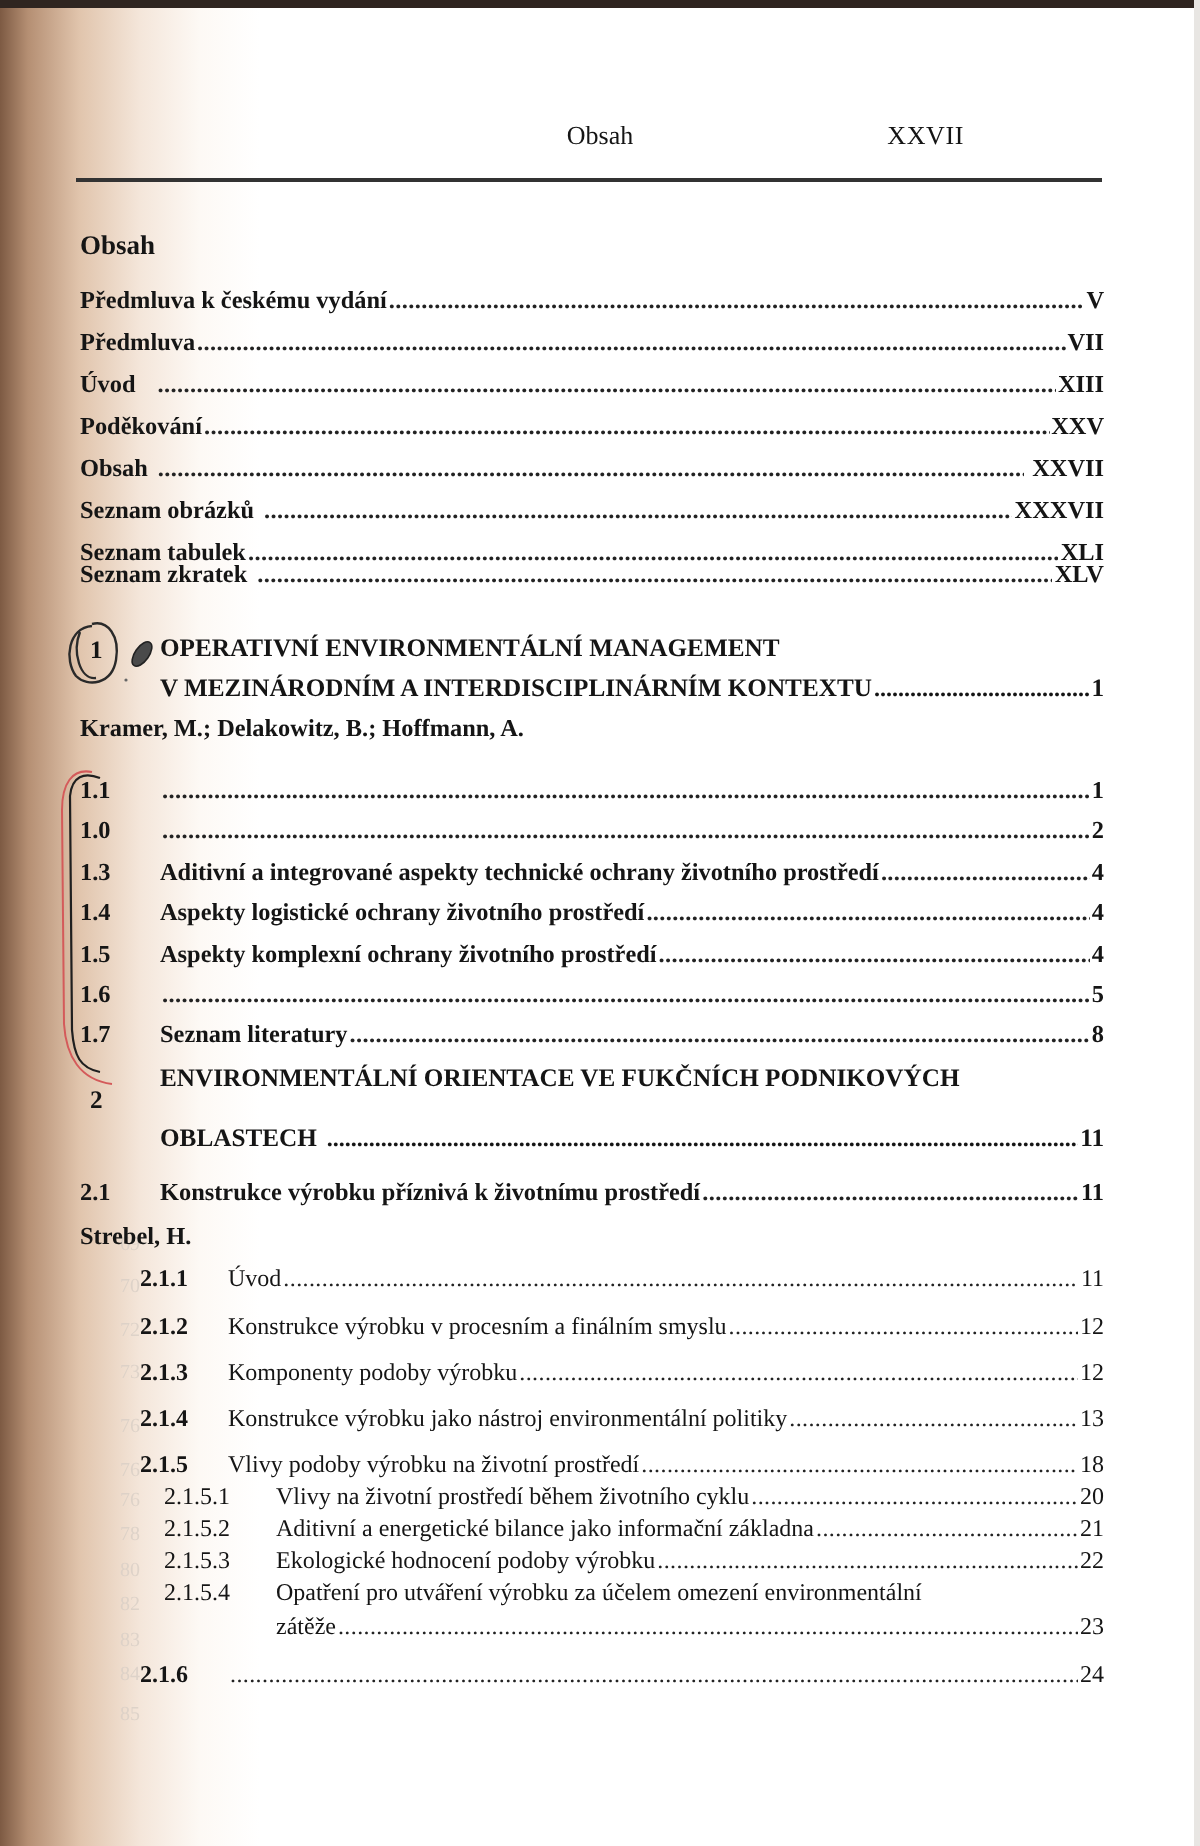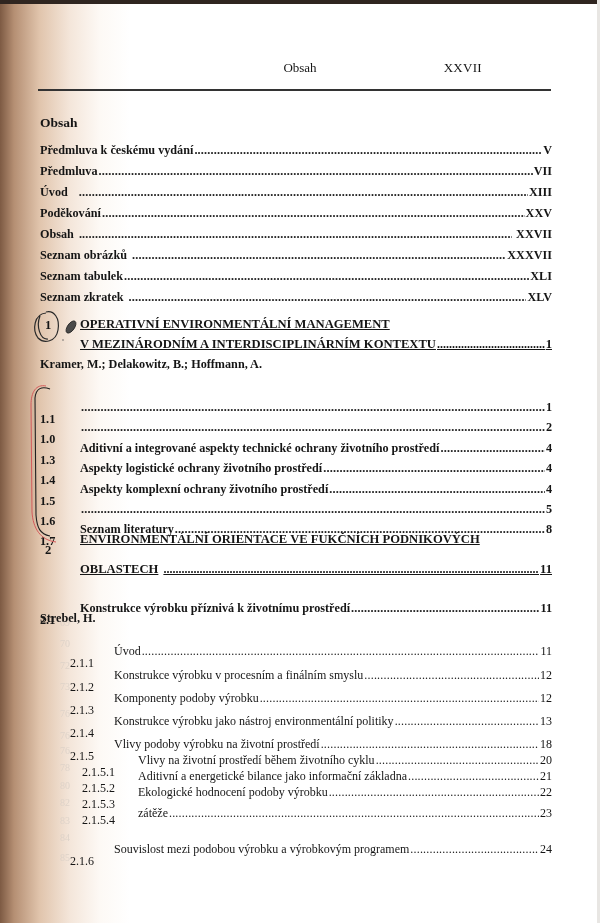--- a/index.html
+++ b/index.html
@@ -18,35 +18,35 @@
   .rightedge { position:absolute; right:0; top:0; width:3px; height:923px; background:#e8e6e3; }
 
   .header-title { position:absolute; top:60px; left:0; width:600px; text-align:center; font-size:13px; }
   .header-page { position:absolute; top:60px; right:118px; font-size:13px; letter-spacing:0.3px; }
   .header-rule { position:absolute; top:89px; left:38px; width:513px; height:1.5px; background:#333; }
 
   .toc-heading { position:absolute; top:115px; left:40px; font-weight:bold; font-size:13.5px; }
 
   .row { position:absolute; left:40px; width:512px; display:flex; align-items:center; font-size:12.2px; white-space:nowrap; }
   .row.bold { font-weight:bold; }
-  .row .num { display:inline-block; flex:0 0 auto;margin-top:24px; }
+  .row .num { display:inline-block; flex:0 0 auto; }
   .row .txt { flex:0 0 auto; }
   .row .dots { flex:1 1 auto; overflow:hidden; color:#222; margin:0 1px; }
   .row .dots::before { content:"........................................................................................................................................................................................................................"; letter-spacing:0.2px; }
   .row .pg { flex:0 0 auto; }
 
   .chap { position:absolute; left:80px; width:472px; font-weight:bold; font-size:12.6px; }
-  .chap-line { display:flex; align-items:flex-end; white-space:nowrap;text-decoration:underline; }
+  .chap-line { display:flex; align-items:flex-end; white-space:nowrap; }
   .chap-num { position:absolute; font-weight:bold; font-size:12.6px; }
 
   .authors { position:absolute; left:40px; font-weight:bold; font-size:12.2px; }
 
   .sub .num { width:40px; }
   .sub2 { font-weight:normal; font-size:12px; }
-  .sub2 .num { width:44px; }
+  .sub2 .num { width:44px;font-weight:bold; }
   .sub3 { font-weight:normal; font-size:12px; }
   .sub3 .num { width:56px; }
 
   .annot { position:absolute; pointer-events:none; }
   .bleed { position:absolute; left:60px; color:#d9cfc6; font-size:10px; opacity:0.8; }
 </style>
 </head>
 <body>
 
 <div class="page">
@@ -104,21 +104,21 @@
     <div class="row bold" style="top:248px">
       <span class="txt" style="margin-right:4px">Seznam obrázků</span>
         <span class="dots"></span>
         <span class="pg">XXXVII</span>
     </div>
     <div class="row bold" style="top:269px">
       <span class="txt">Seznam tabulek</span>
         <span class="dots"></span>
         <span class="pg">XLI</span>
     </div>
-    <div class="row bold" style="top:290px">
+    <div class="row bold" style="top:280px">
       <span class="txt" style="margin-right:4px">Seznam zkratek</span>
         <span class="dots"></span>
         <span class="pg">XLV</span>
     </div>
   </div>
 
   <div class="chap-num" style="top:318px;left:45px">1</div>
   <div class="chap" style="top:317px">
     <div class="chap-line">
       <span>OPERATIVNÍ ENVIRONMENTÁLNÍ MANAGEMENT</span>
@@ -239,31 +239,31 @@
         <span class="pg">21</span>
     </div>
     <div class="row sub3" style="top:773px;left:82px;width:470px">
       <span class="num">2.1.5.3</span>
         <span class="txt">Ekologické hodnocení podoby výrobku</span>
         <span class="dots"></span>
         <span class="pg">22</span>
     </div>
     <div class="row sub3" style="top:789px;left:82px;width:470px">
       <span class="num">2.1.5.4</span>
+        <span class="txt">Opatření pro utváření výrobku za účelem omezení environmentální</span>
     </div>
     <div class="row sub3" style="top:806px;left:138px;width:414px">
       <span class="txt">zátěže</span>
         <span class="dots"></span>
         <span class="pg">23</span>
     </div>
   </div>
 
   <div class="row sub2" style="top:830px;left:70px;width:482px">
     <span class="num">2.1.6</span>
-      <span class="txt">Souvislost mezi podobou výrobku a výrobkovým programem</span>
       <span class="dots"></span>
       <span class="pg">24</span>
   </div>
 
   <svg class="annot" style="left:0;top:0" width="600" height="923">
     <g>
       <path d="M46 313 C 34 314, 32 330, 38 338 C 44 344, 56 342, 58 330 C 60 318, 54 310, 46 312 M 40 316 C 36 326, 40 340, 48 339" fill="none" stroke="#2a2a2a" stroke-width="1.2"></path>
     </g>
     <g>
       <ellipse cx="71" cy="327" rx="3.5" ry="7" transform="rotate(35 71 327)" fill="#4a4a4a" stroke="#222" stroke-width="0.8"></ellipse>

